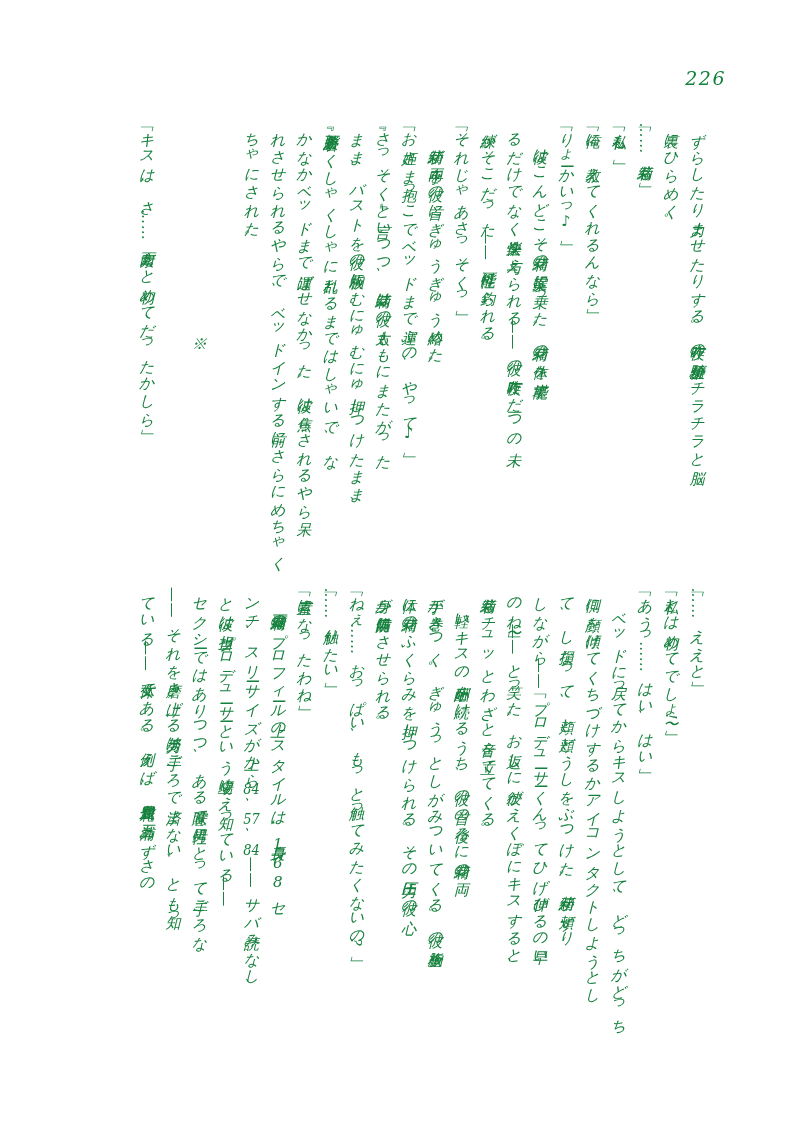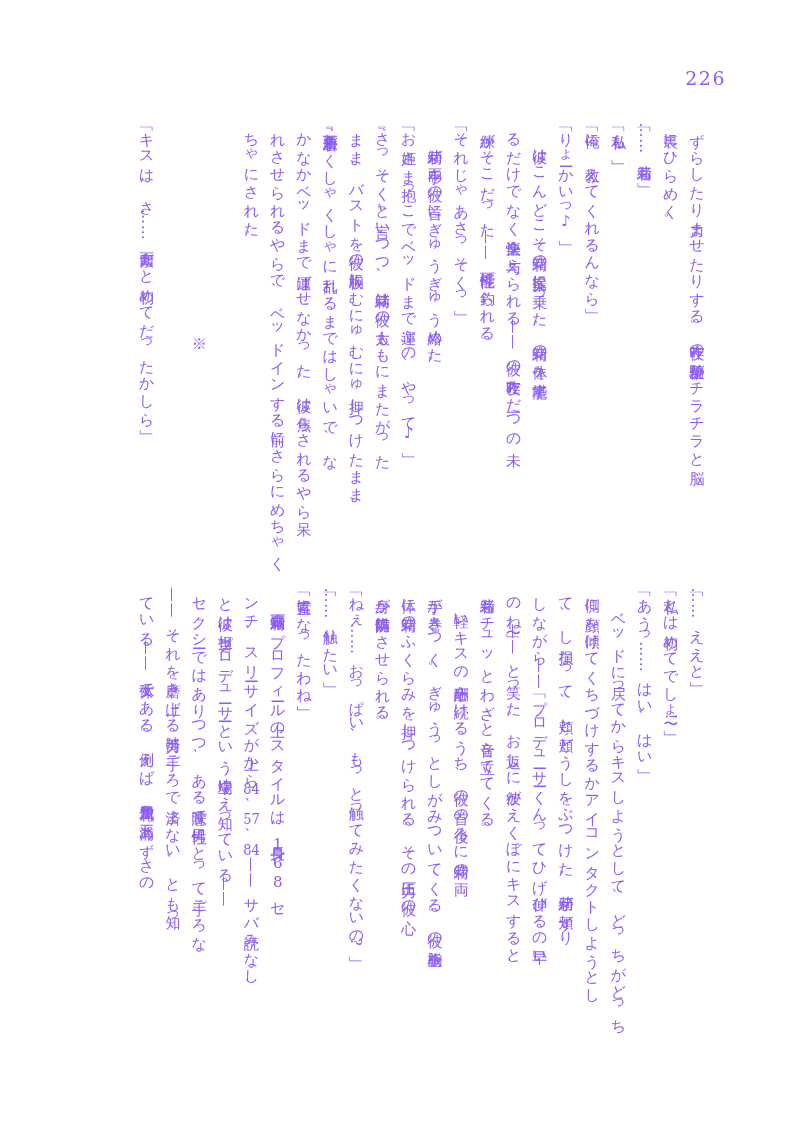--- a/index.html
+++ b/index.html
@@ -44,21 +44,21 @@
   }
   .tcenter { text-align: center; }
   
   .tcy { text-combine-upright: all; letter-spacing: 0; }
   
   .upr { text-orientation: upright; }
 </style>
 </head>
 <body>
 
-<div class="page" id="page" style="background: rgb(255, 255, 255); color: #8b5cf6;">
+<div class="page" id="page" style="background: rgb(255, 255, 255); color: #15803d; font-style: italic;">
   <div class="pageno">226</div>
 
   <div class="vblock vblock--upper" id="upper-block">
       <p class="tline">ずらしたり力ませたりする。昨夜の騎乗位がチラチラと脳</p>
       <p class="tline">裏にひらめく。</p>
       <p class="tline">「……莉緒も」</p>
       <p class="tline">「私も?」</p>
       <p class="tline">「俺に、教えてくれるんなら」</p>
       <p class="tline">「りょーかいっ♪」</p>
       <p class="tline">　彼はこんどこそ莉緒の提案に乗った。莉緒の体を堪能す</p>

